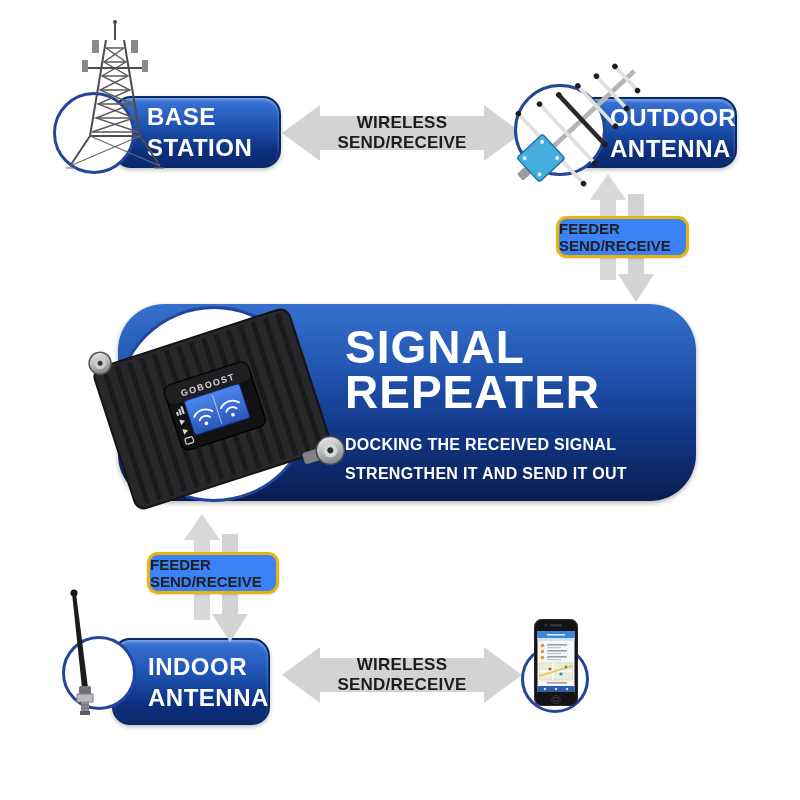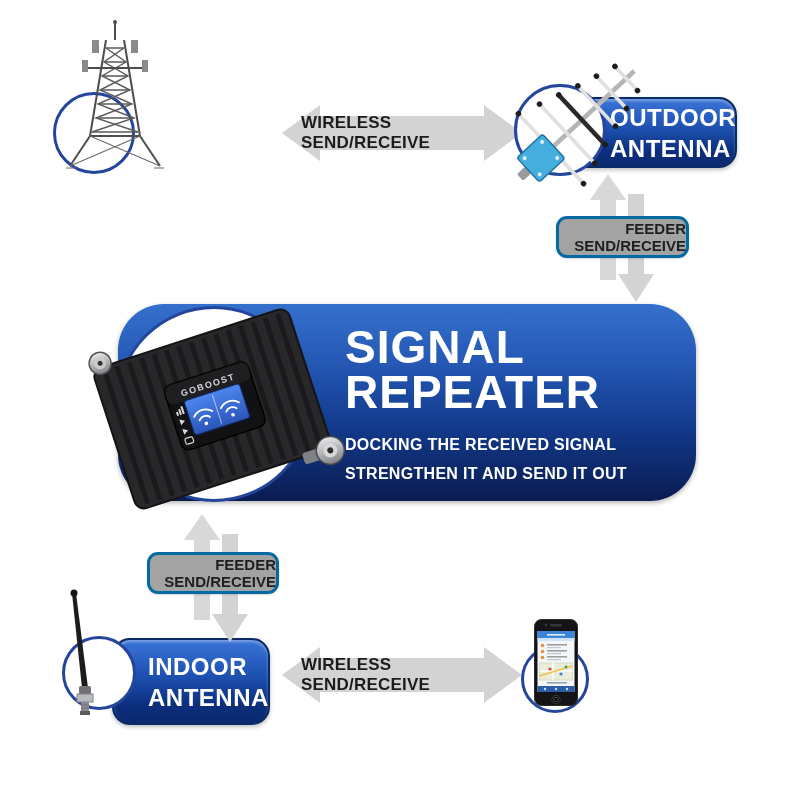--- a/index.html
+++ b/index.html
@@ -37,31 +37,31 @@
   #device-svg{left:80px;top:295px;width:265px;height:230px;z-index:3;}
   #whip-svg  {left:48px;top:588px;width:70px;height:132px;}
   #phone-svg {left:533px;top:618px;width:47px;height:90px;}
   
   .harrow{position:absolute;z-index:0;width:240px;height:62px;}
   #arrow-top   {left:282px;top:102px;}
   #arrow-bottom{left:282px;top:644px;}
   .harrow svg{position:absolute;inset:0;}
   .harrow-label{
     position:absolute;inset:0;display:flex;flex-direction:column;
-    align-items:flex-start;justify-content:center;
-    font-weight:700;font-size:17px;line-height:20px;color:#1c1c1c;letter-spacing:.2px;margin-left:19px;
+    align-items:center;justify-content:center;
+    font-weight:700;font-size:17px;line-height:20px;color:#1c1c1c;letter-spacing:.2px;
   }
   
   .varrows{position:absolute;z-index:3;width:72px;height:128px;}
   #feeder-arrows-top   {left:586px;top:174px;}
   #feeder-arrows-bottom{left:180px;top:513px;height:130px;}
   
   .feeder-box{
-    position:absolute;z-index:5;background:#a3a3a3;border:3px solid #0369a1;border-radius:11px;
-    box-sizing:border-box;display:flex;flex-direction:column;align-items:flex-end;justify-content:center;
+    position:absolute;z-index:5;background:#3b82f6;border:3px solid #eab308;border-radius:11px;
+    box-sizing:border-box;display:flex;flex-direction:column;align-items:flex-start;justify-content:center;
     font-size:15px;font-weight:700;line-height:17px;color:#1f1f1f;
     box-shadow:0 1px 2px rgba(0,0,0,.15);
   }
   #feeder-box-top   {left:556px;top:216px;width:133px;height:42px;}
   #feeder-box-bottom{left:147px;top:552px;width:132px;height:42px;}
   
   #banner{
     position:absolute;z-index:1;left:118px;top:304px;width:578px;height:197px;
     border-radius:46px;box-sizing:border-box;
     background:linear-gradient(180deg,#3570cd 0%,#2458b4 30%,#123a8c 62%,#0a1c50 100%);
@@ -69,20 +69,24 @@
   }
   #banner-text{position:absolute;left:227px;top:21px;color:#fff;}
   .banner-title{font-size:46px;font-weight:700;line-height:45px;letter-spacing:1px;white-space:nowrap;}
   .banner-sub{margin-top:15px;font-size:16px;font-weight:700;line-height:29px;letter-spacing:.3px;white-space:nowrap;}
 </style>
 </head>
 <body>
 
 <div class="stage">
 
+  <div class="pill" id="pill-base">
+    <span>BASE</span>
+    <span>STATION</span>
+  </div>
   <div class="circle" id="circle-base"></div>
 
   <svg class="gfx" id="tower-svg" viewBox="0 0 150 152">
     <g stroke="#4d4d4d" fill="none" stroke-width="2">
       <path d="M75,4 L75,22"></path>
       <path d="M66,22 L50,118"></path>
       <path d="M84,22 L100,118"></path>
     </g>
     <g stroke="#5a5a5a" fill="none" stroke-width="1.4">
       <path d="M66,30 L84,30 M64,44 L86,44 M62,58 L88,58 M60,72 L90,72 M58,86 L92,86 M56,100 L94,100 M52,114 L98,114"></path>

